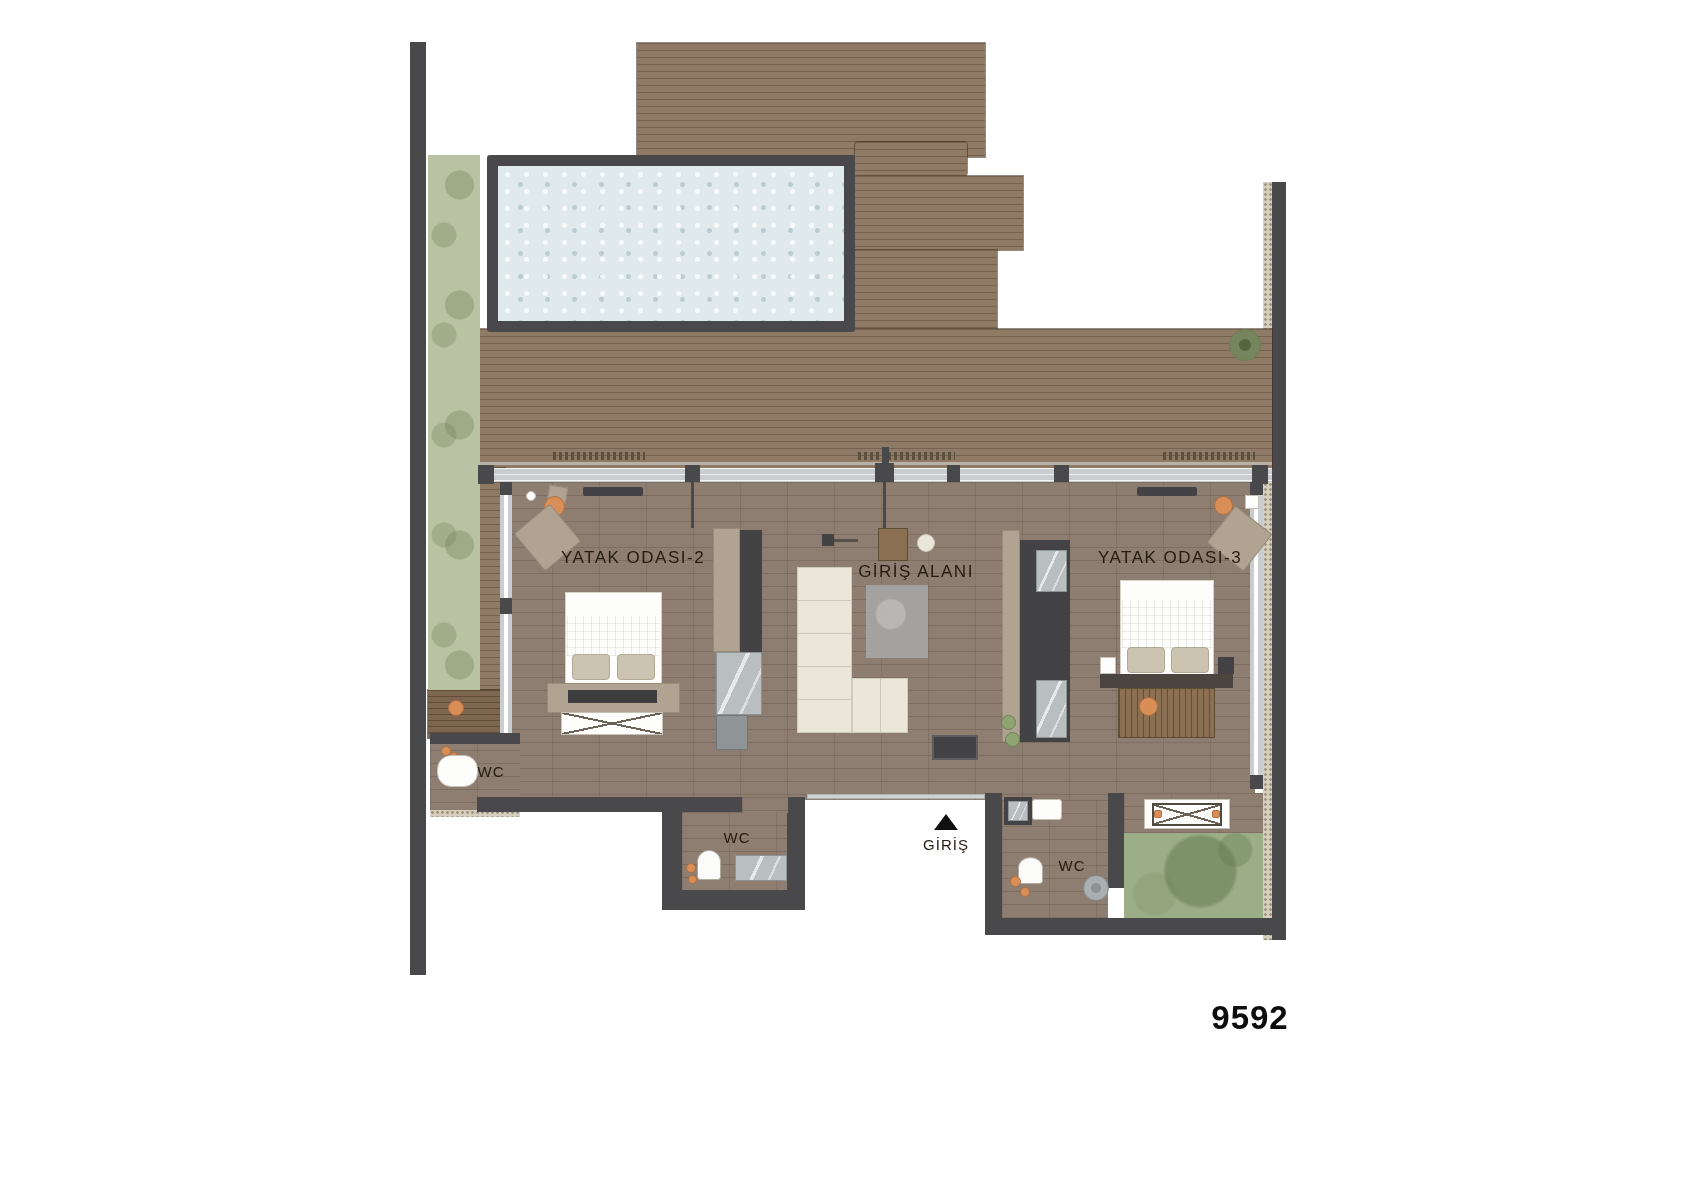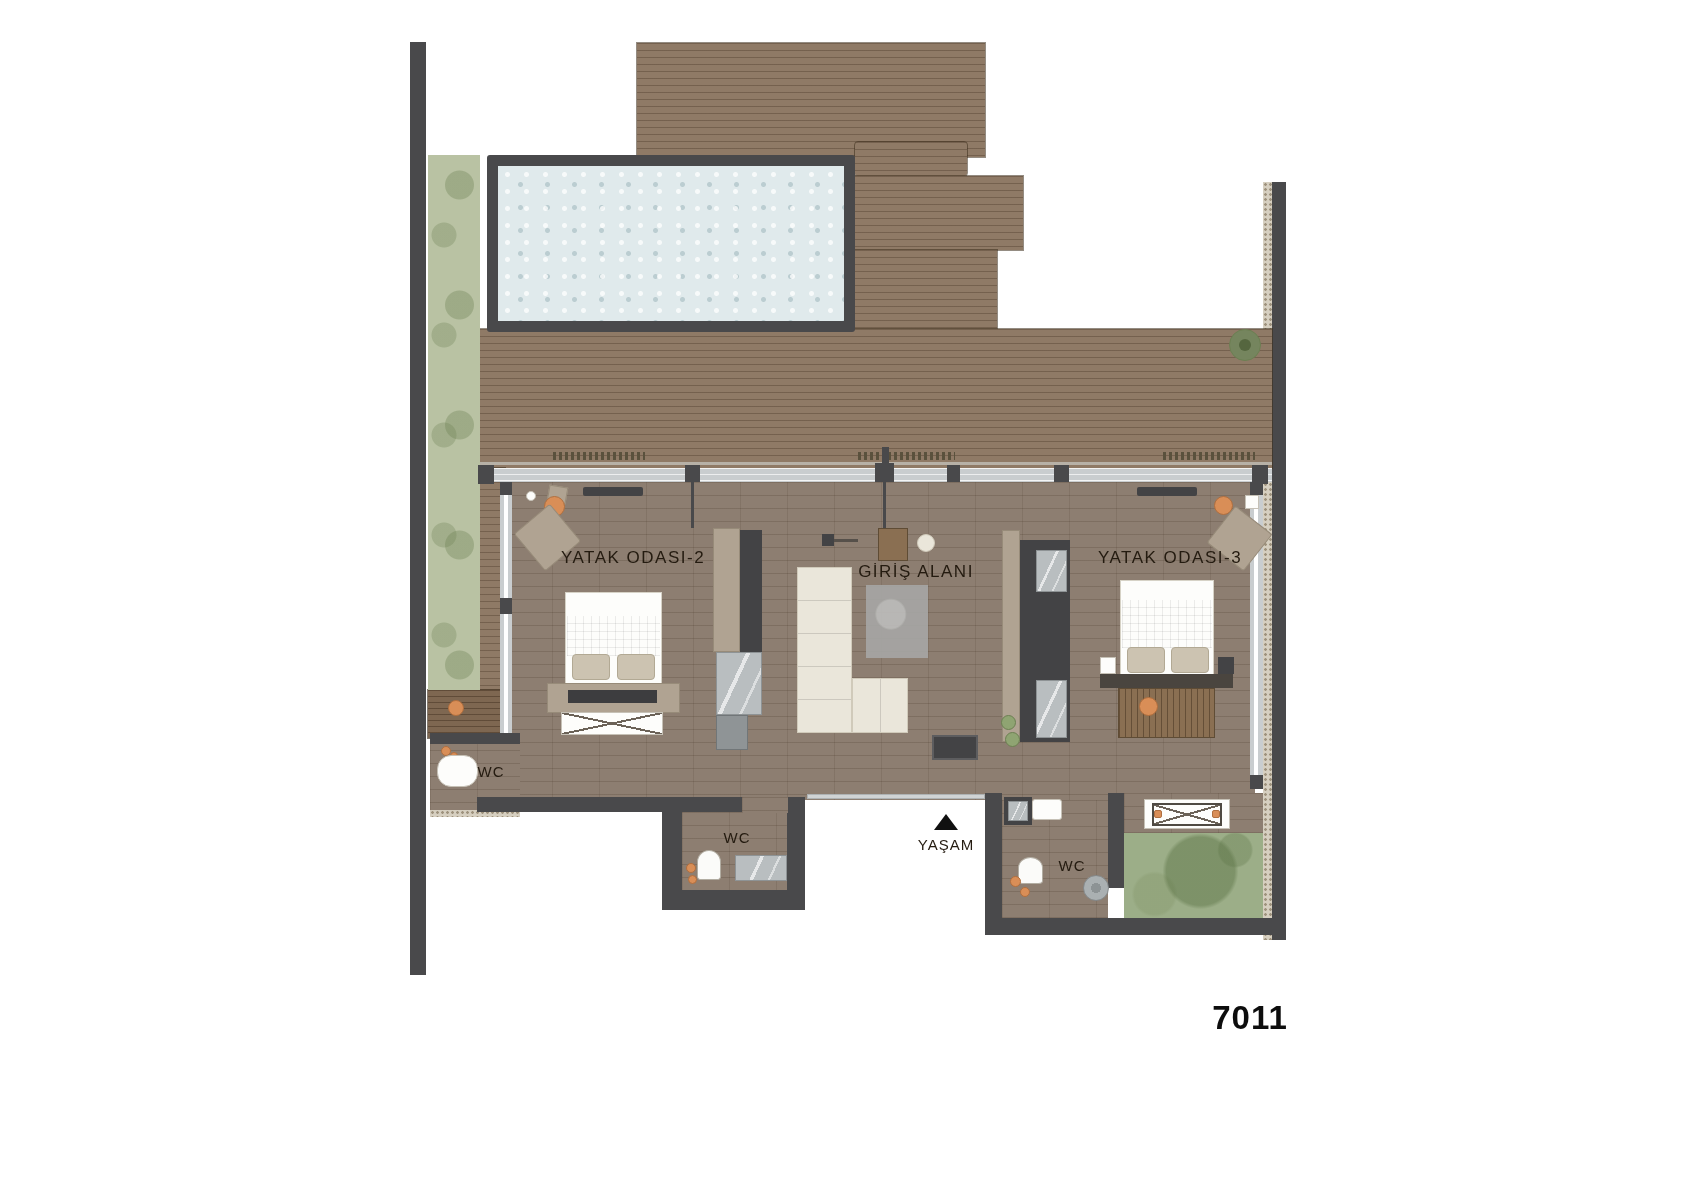--- a/index.html
+++ b/index.html
@@ -205,16 +205,16 @@
   <div class="odot" style="left:1154px;top:810px;width:8px;height:8px;border-radius:2px;"></div>
   <div class="odot" style="left:1212px;top:810px;width:8px;height:8px;border-radius:2px;"></div>
 
   <div class="lbl" style="left:633px;top:558px;">YATAK ODASI-2</div>
   <div class="lbl" style="left:916px;top:572px;">GİRİŞ ALANI</div>
   <div class="lbl" style="left:1170px;top:558px;">YATAK ODASI-3</div>
   <div class="lbl small" style="left:491px;top:771px;">WC</div>
   <div class="lbl small" style="left:737px;top:837px;">WC</div>
   <div class="lbl small" style="left:1072px;top:865px;">WC</div>
   <div class="tri" style="left:946px;top:822px;"></div>
-  <div class="lbl small" style="left:946px;top:844px;">YAŞAM</div>
-  <div id="unit-number" style="left:1250px;top:1018px;">7011</div>
+  <div class="lbl small" style="left:946px;top:844px;">GİRİŞ</div>
+  <div id="unit-number" style="left:1250px;top:1018px;">9592</div>
 
 </div>
 
 </body></html>

